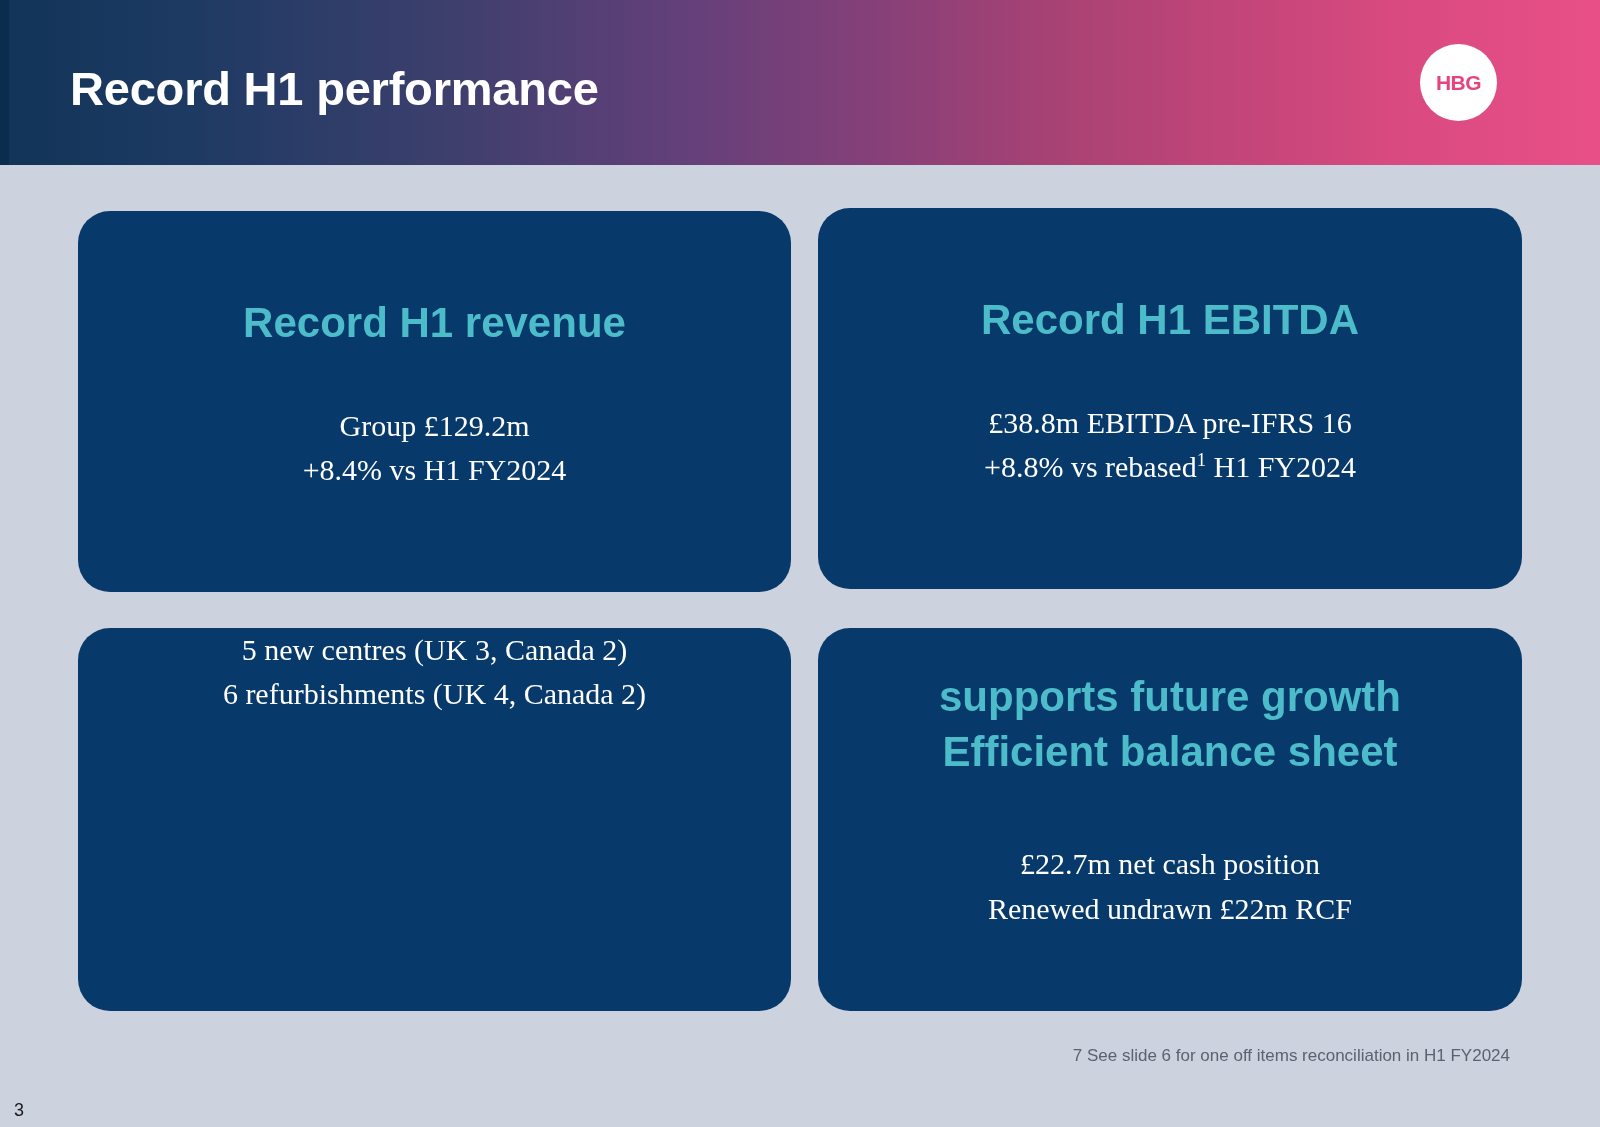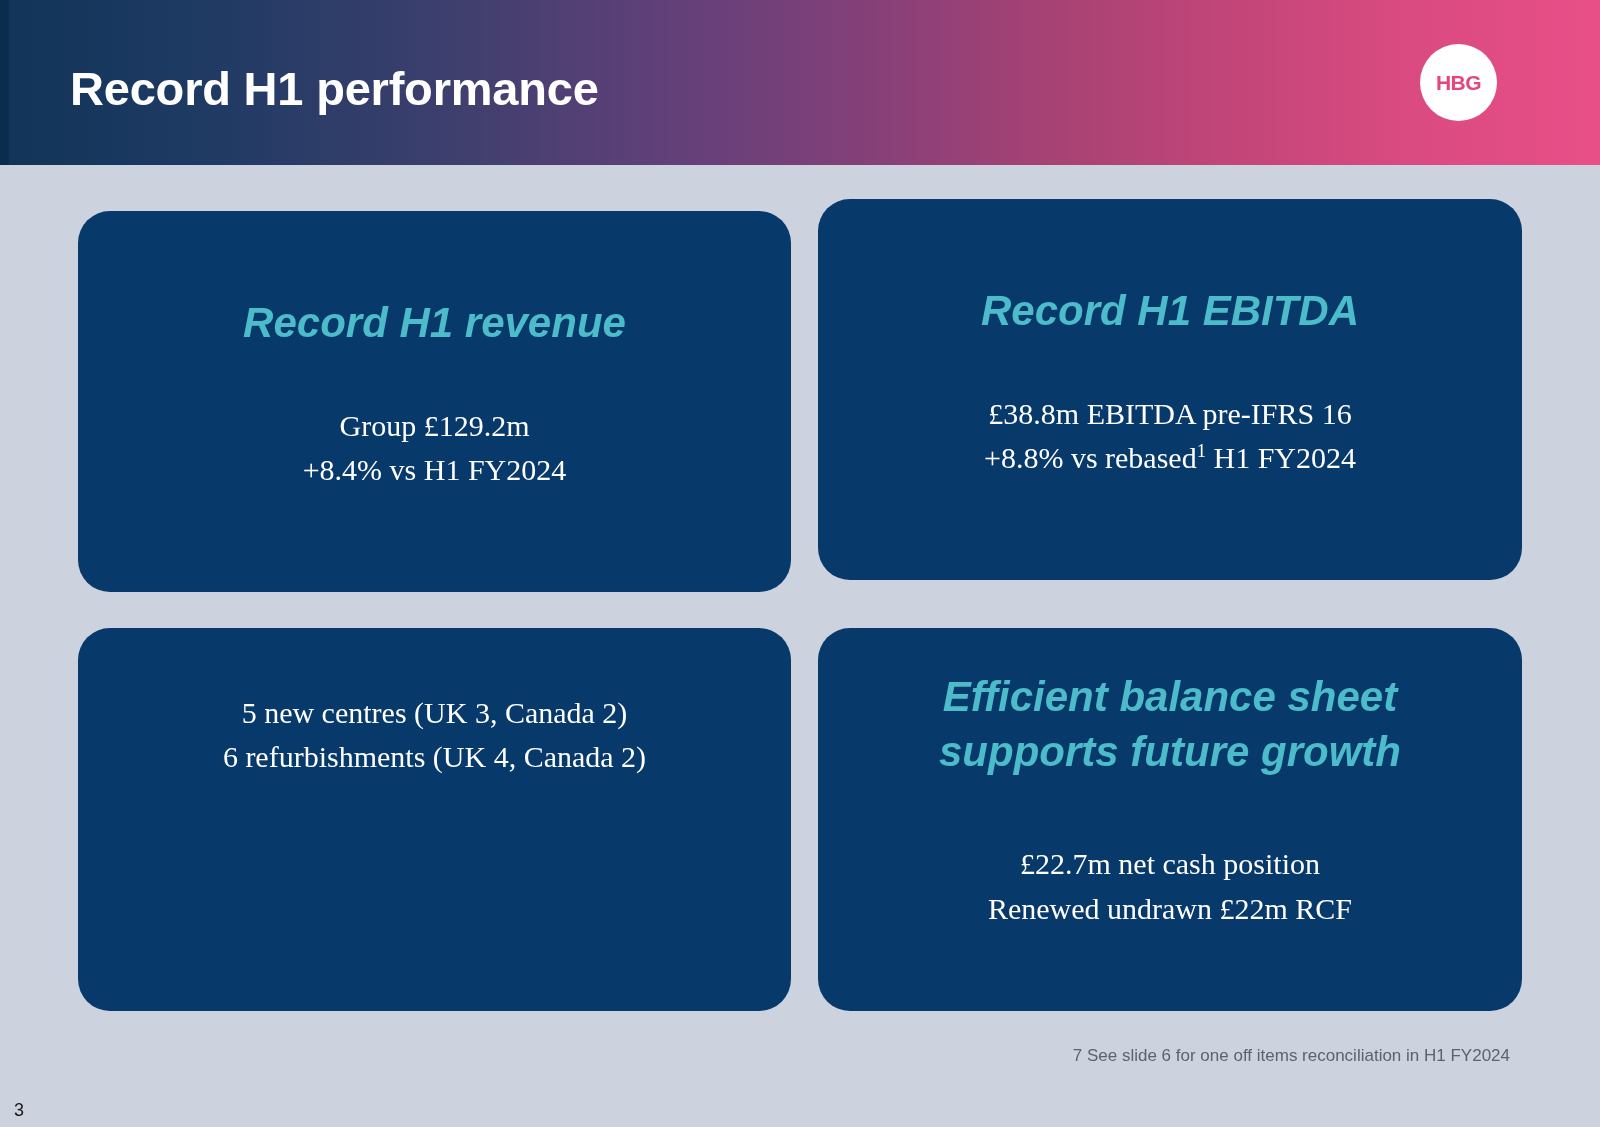--- a/index.html
+++ b/index.html
@@ -73,32 +73,31 @@
   
   .card {
     position:absolute;
     background:#07396a;
     border-radius:32px;
     display:flex;
     flex-direction:column;
     align-items:center;
   }
   .card-tl { left:78px;  top:211px; width:713px; height:381px; }
-  .card-tr { left:818px; top:199px; width:704px; height:381px; }
+  .card-tr { left:818px; top:208px; width:704px; height:381px; }
   .card-bl { left:78px;  top:628px; width:713px; height:383px; }
   .card-br { left:818px; top:628px; width:704px; height:383px; }
 
   .card-heading {
     color:#4cbccb;
     font-weight:bold;
     font-size:42px;
     line-height:1.30;
     text-align:center;
     width:100%;
-    font-style:italic;
   }
   .card-body {
     color:#ffffff;
     font-size:30px;
     line-height:1.48;
     text-align:center;
     width:100%;
     font-family:Liberation Serif, serif;
   }
   .card-body sup {
@@ -108,21 +107,21 @@
   }
 
   
   .card-tl .card-heading { margin-top:85px; }
   .card-tl .card-body    { margin-top:53px; }
 
   .card-tr .card-heading { margin-top:85px; }
   .card-tr .card-body    { margin-top:53px; }
 
   .card-bl .card-heading { margin-top:42px; }
-  .card-bl .card-body    { margin-top:63px; }
+  .card-bl .card-body    { }
 
   .card-br .card-heading { margin-top:42px; }
   .card-br .card-body    { margin-top:63px; }
 
   
   .footnote {
     position:absolute;
     right:90px; top:1046px;
     font-size:17px;
     color:#5b6270;
@@ -169,22 +168,22 @@
 
   <div class="card card-bl">
     <div class="card-body">
       <div>5 new centres (UK 3, Canada 2)</div>
       <div>6 refurbishments (UK 4, Canada 2)</div>
     </div>
   </div>
 
   <div class="card card-br">
     <div class="card-heading">
+      <div>supports future growth</div>
       <div>Efficient balance sheet</div>
-      <div>supports future growth</div>
     </div>
     <div class="card-body">
       <div>£22.7m net cash position</div>
       <div>Renewed undrawn £22m RCF</div>
     </div>
   </div>
 
   <div class="footnote">7 See slide 6 for one off items reconciliation in H1 FY2024</div>
 
   <div class="page-number">3</div>

